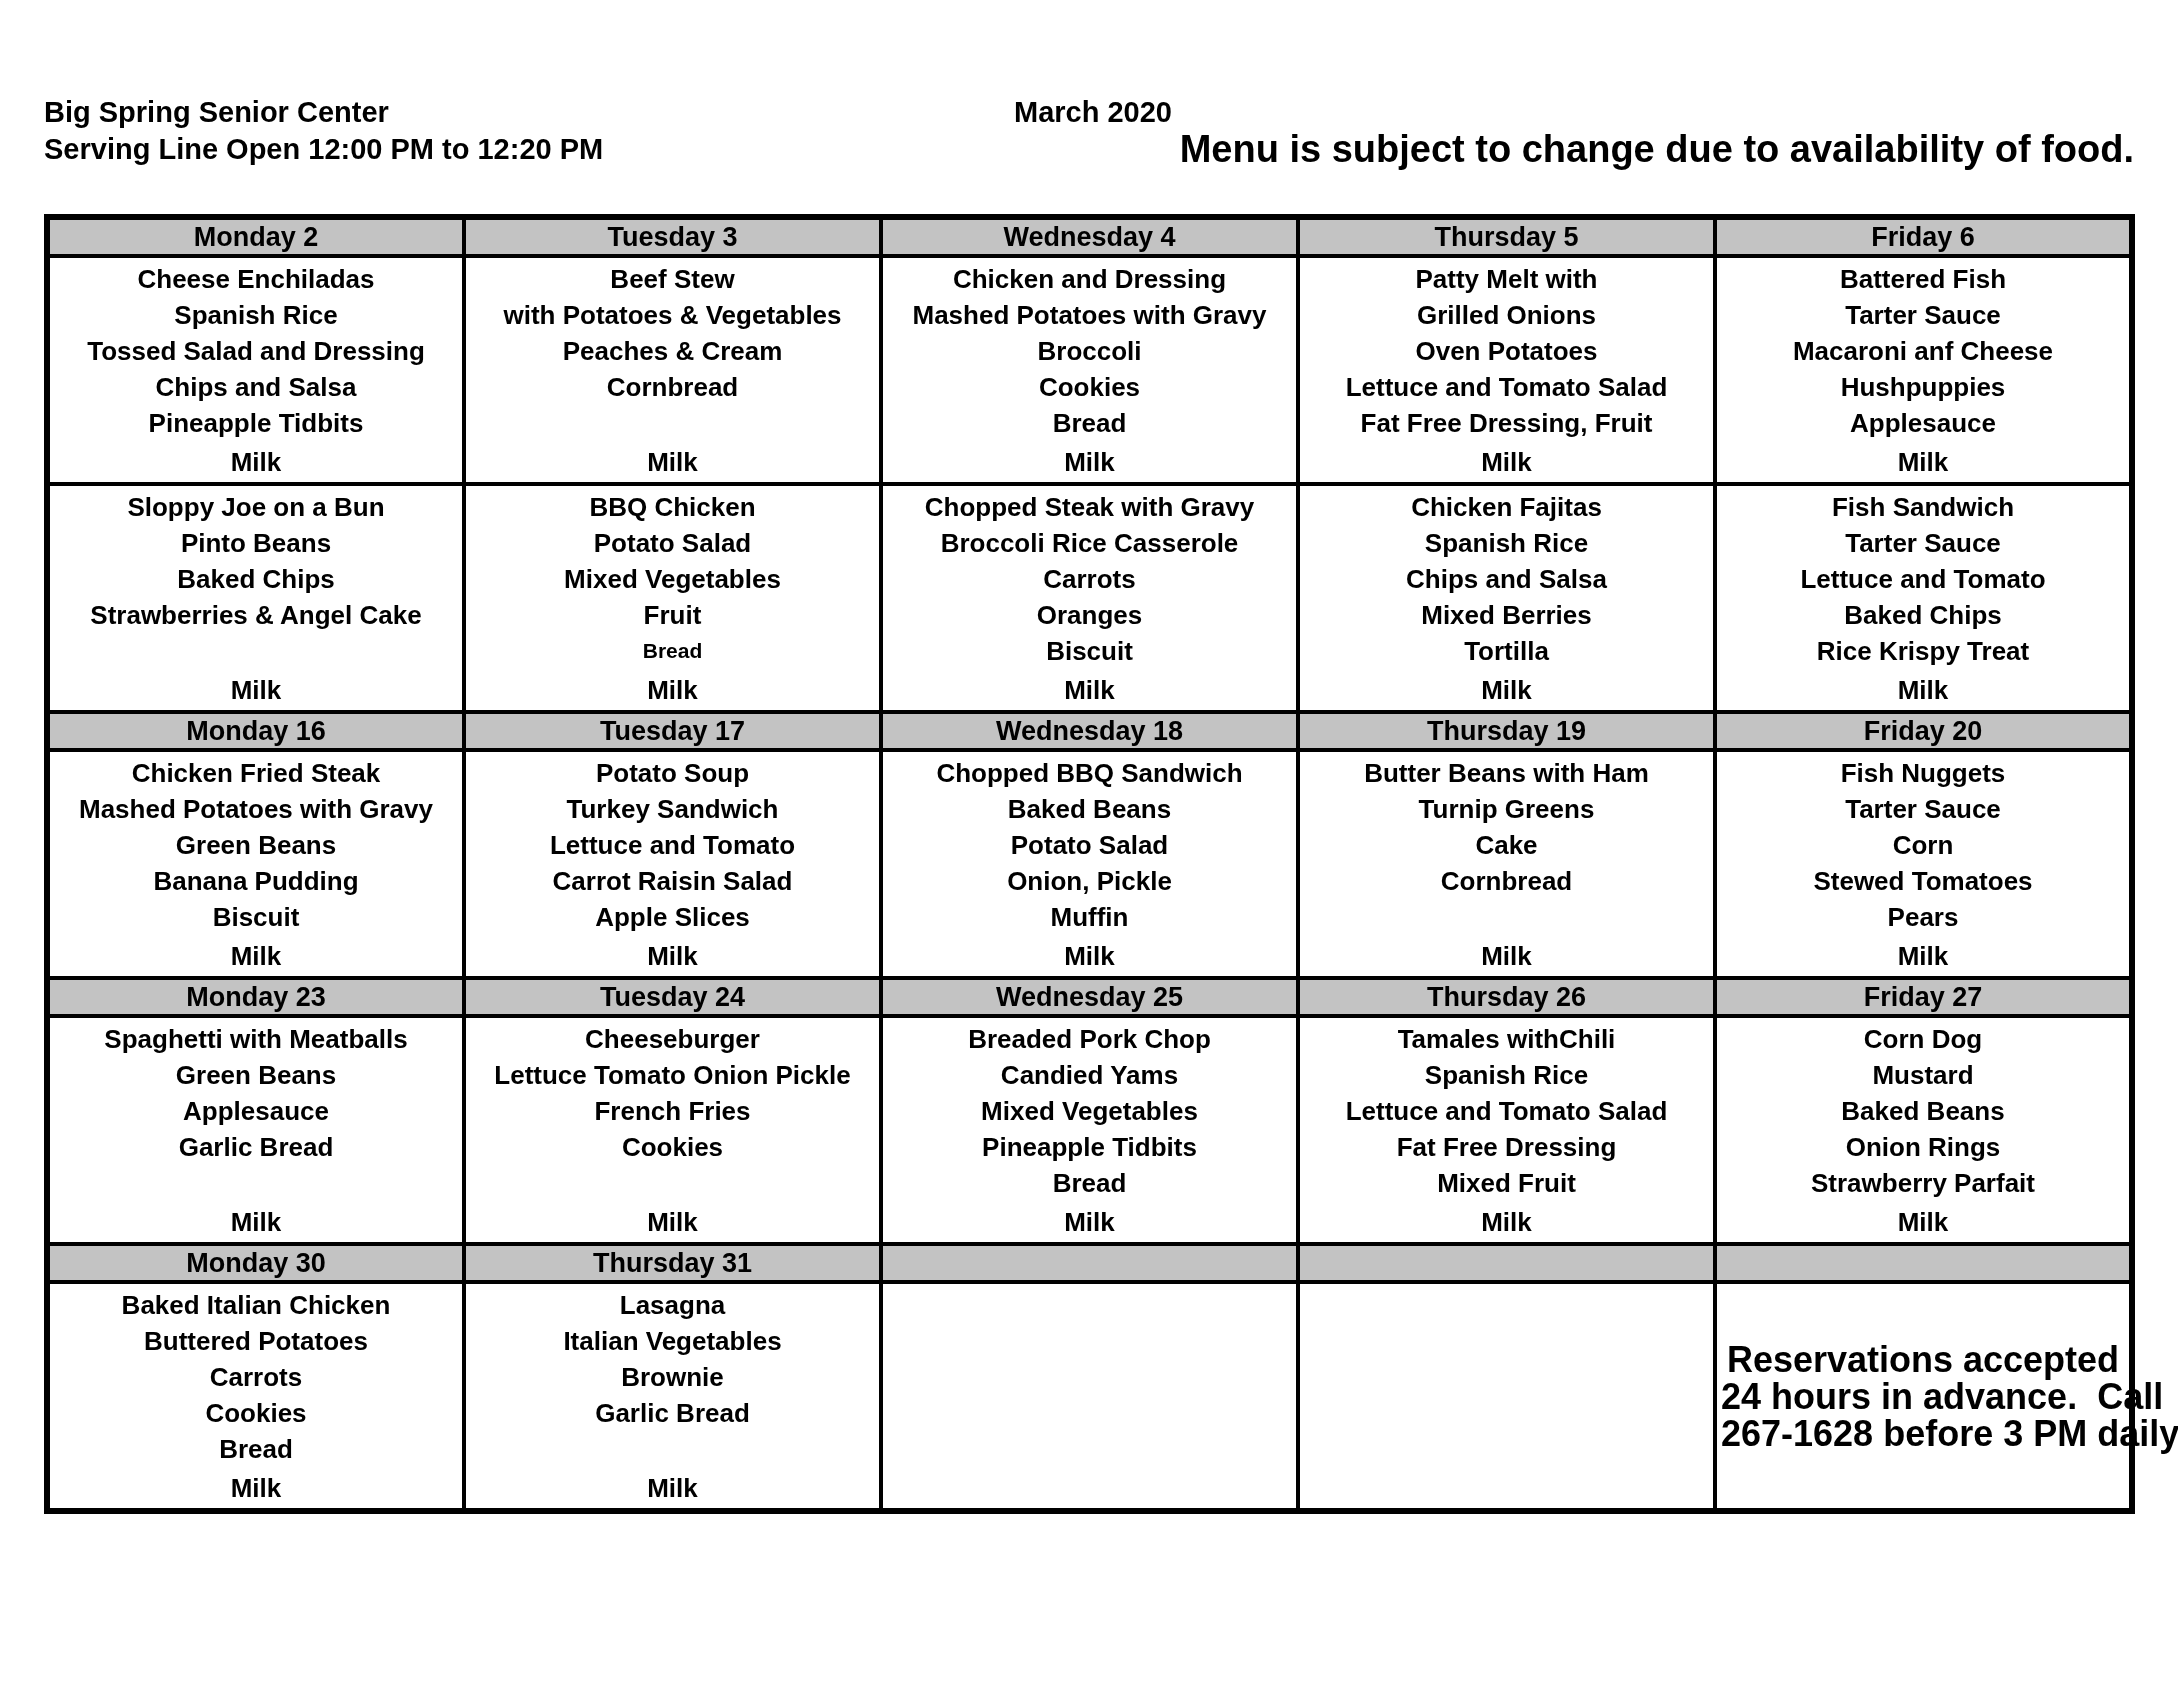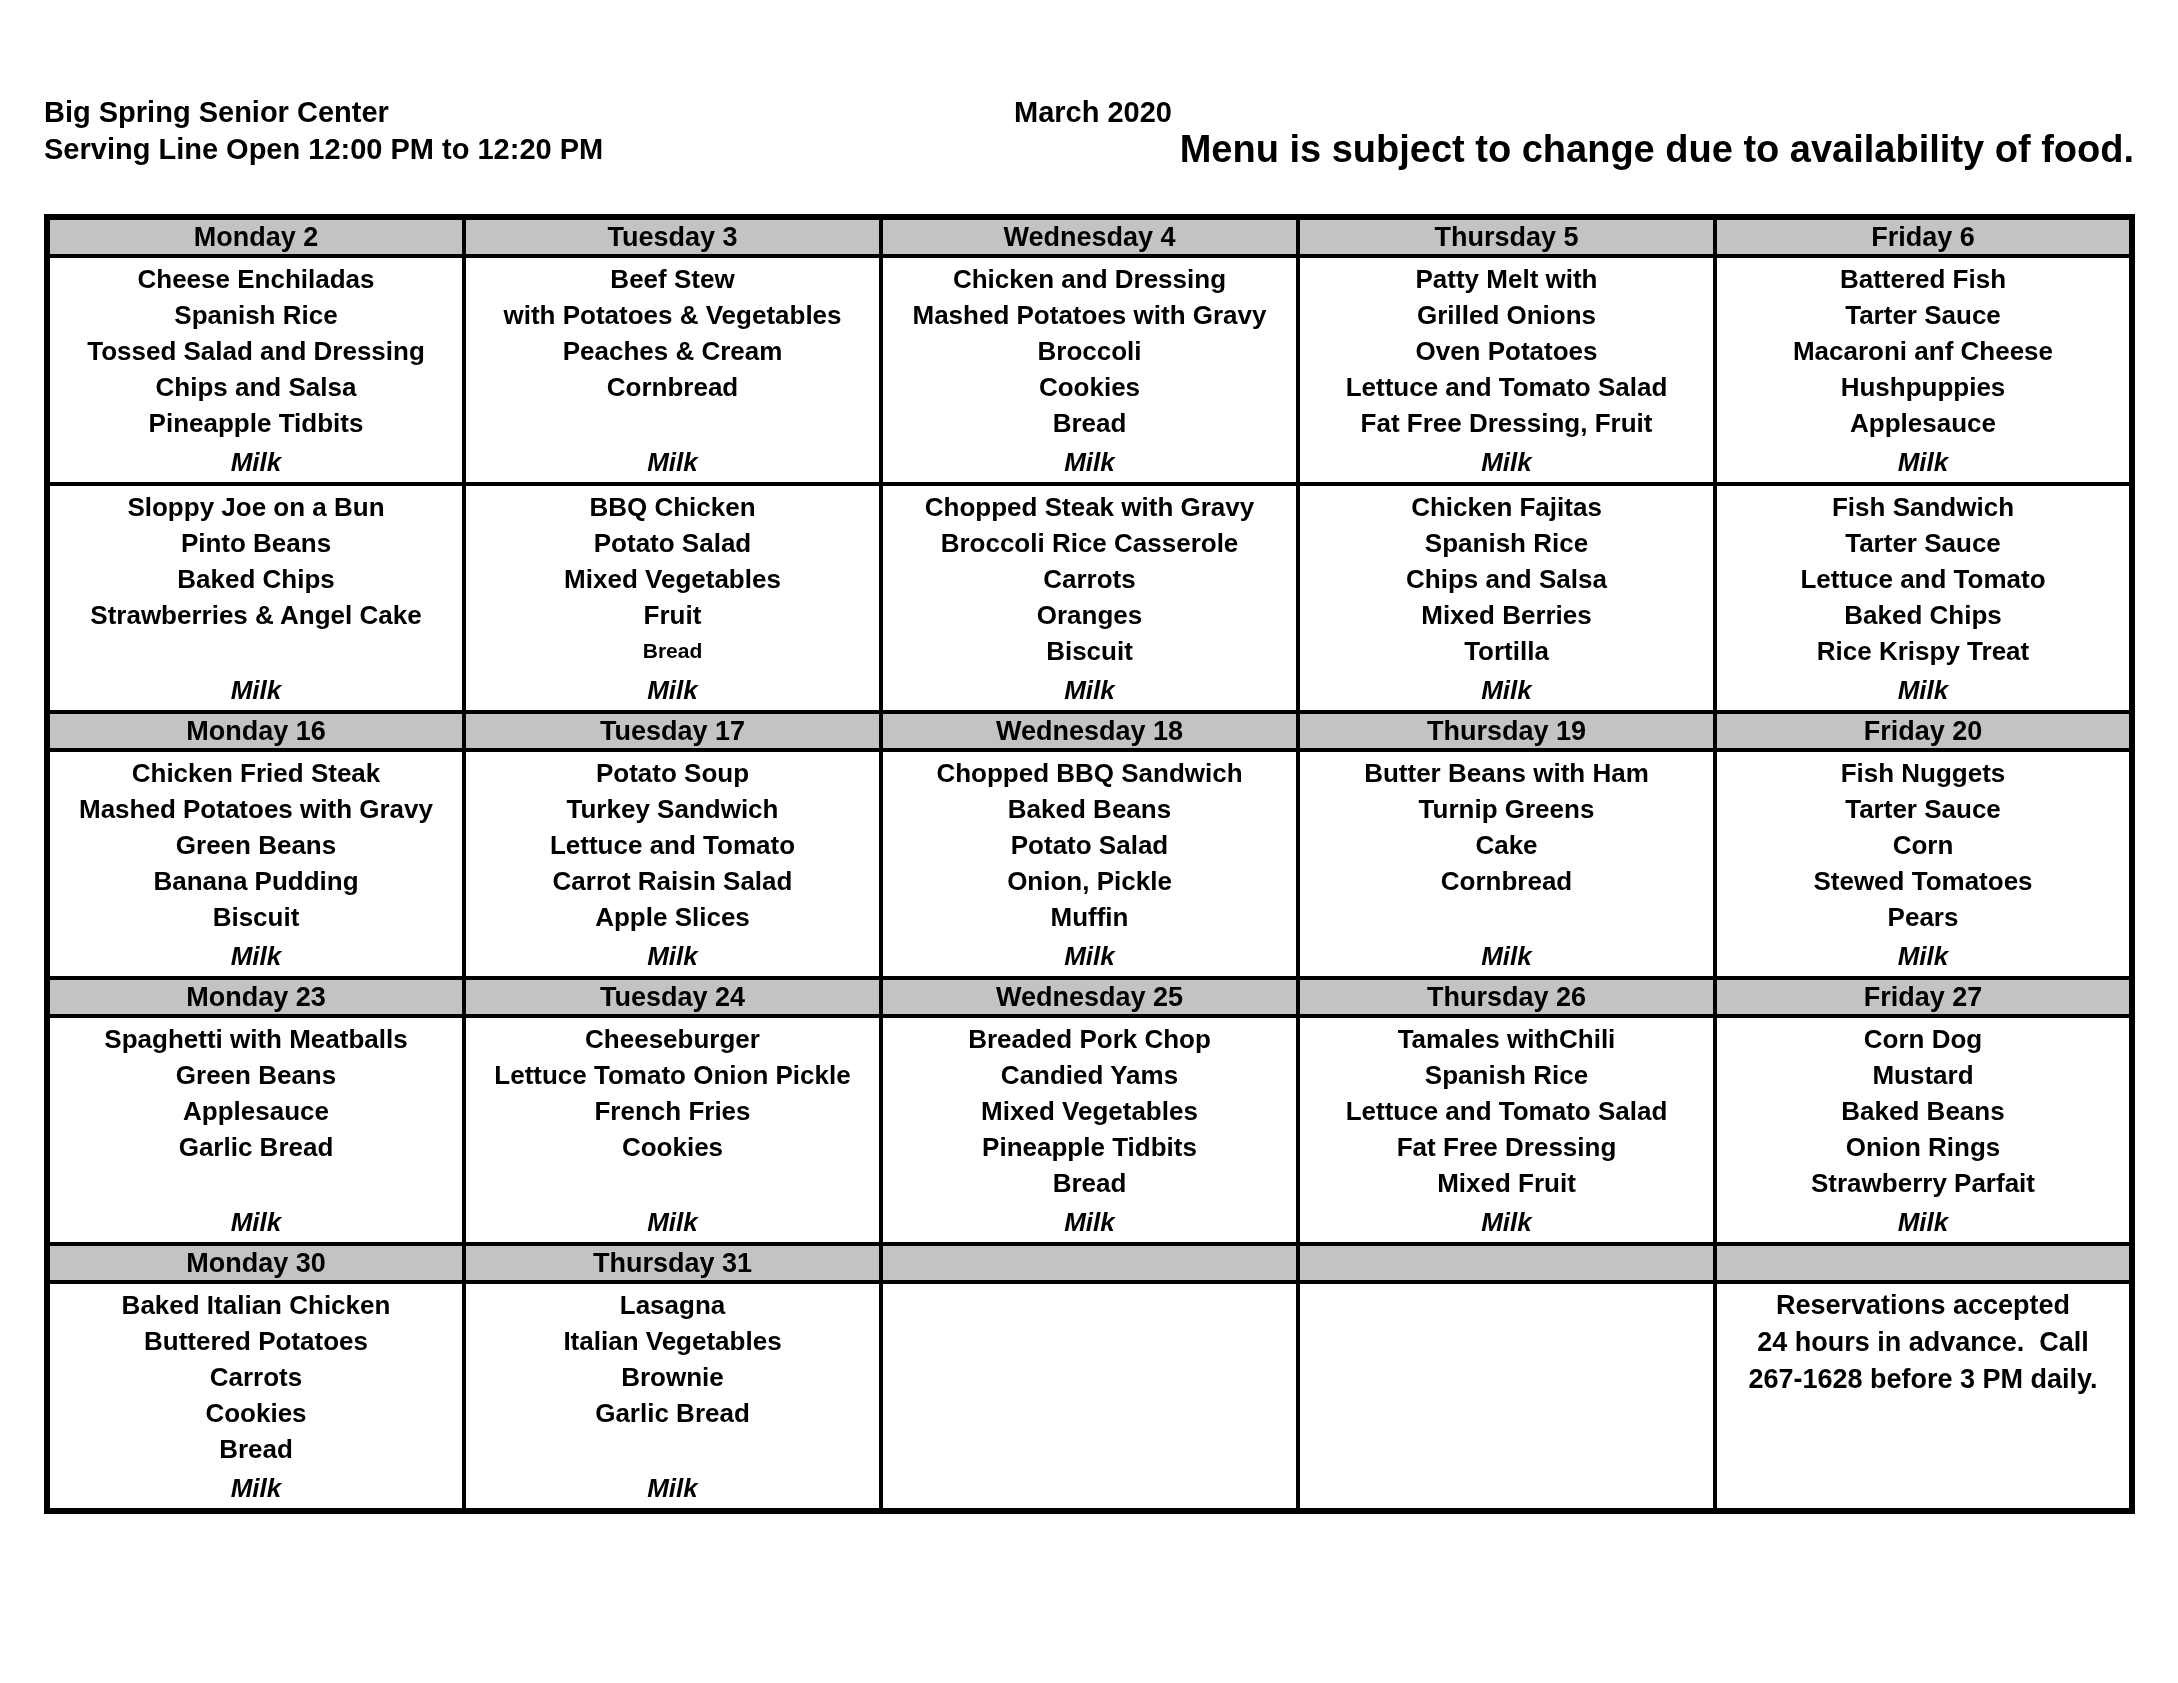--- a/index.html
+++ b/index.html
@@ -89,24 +89,24 @@
     flex-direction: column;
     height: 224px;
     box-sizing: border-box;
     padding: 3px 4px 2px 4px;
     text-align: center;
     font-size: 26px;
     line-height: 36px;
   }
   .item { white-space: pre; }
   .item.small { font-size: 21px; }
-  .item.milk { margin-top: auto; font-style: italic; }
+  .item.milk { margin-top: auto; }
   .cell.note-cell {
-    justify-content: flex-start;
-    font-size: 27px;
+    justify-content: center;
+    font-size: 36px;
     line-height: 37px;
   }
   .note-line { white-space: pre; }
 </style>
 </head>
 <body>
 
 <div class="page">
   <div class="doc-title">Big Spring Senior Center</div>
   <div class="doc-subtitle">Serving Line Open 12:00 PM to 12:20 PM</div>

